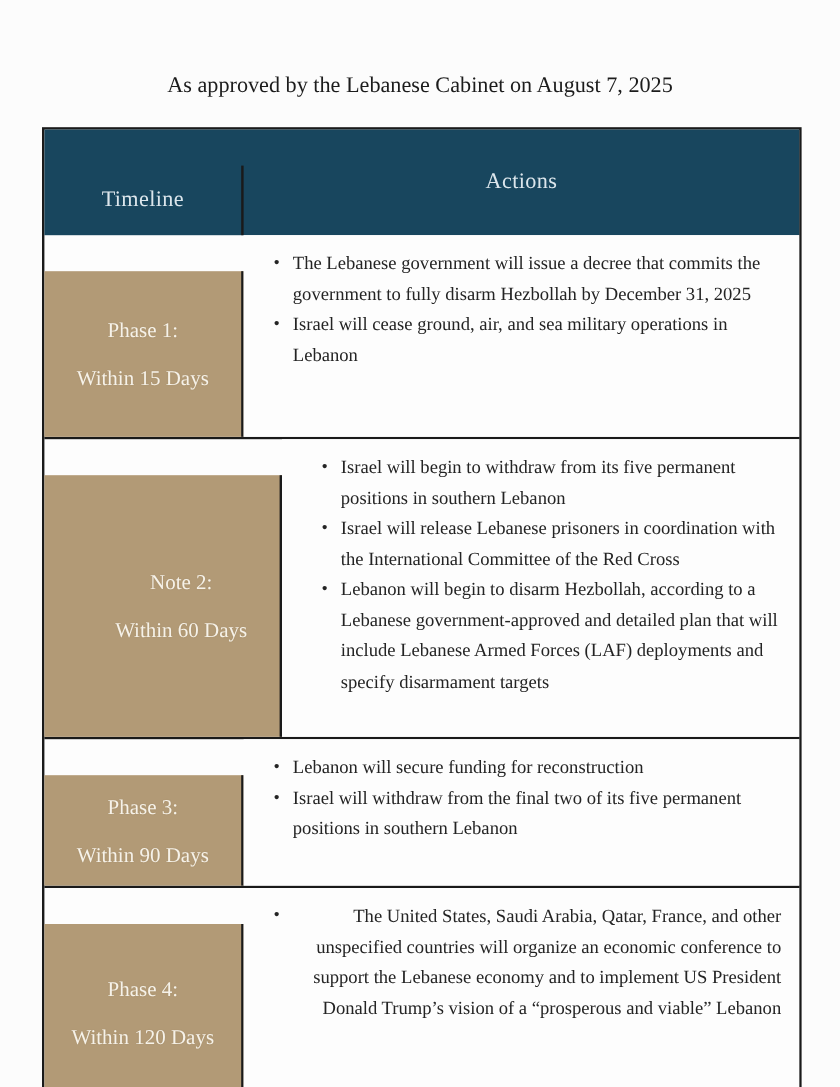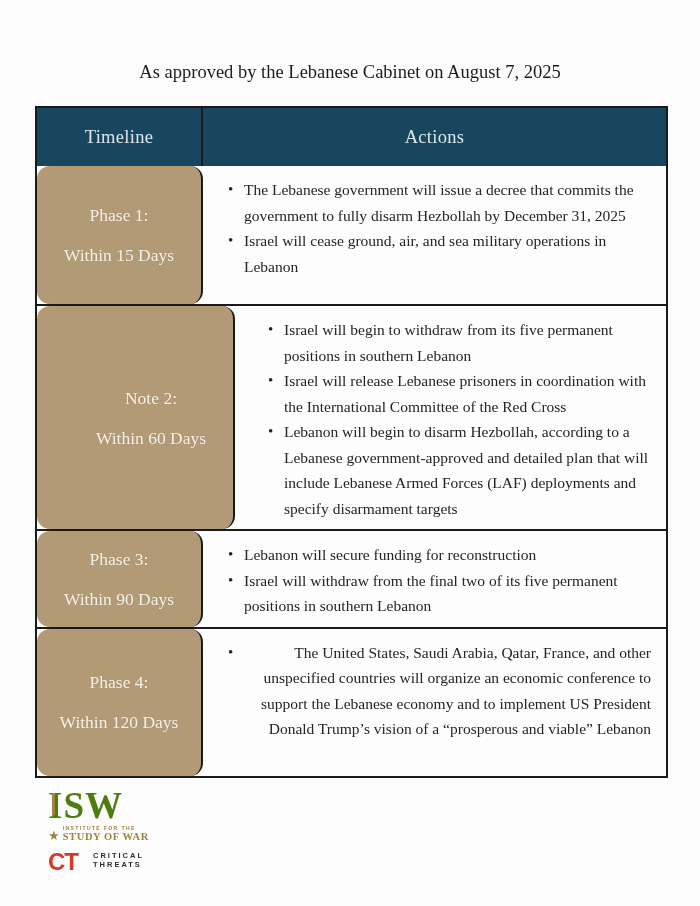--- a/index.html
+++ b/index.html
@@ -32,38 +32,38 @@
     background:#fdfdfd;
   }
   .tr{ display:flex; }
   .tr + .tr{ border-top:2px solid #1a1a1a; }
   .th-timeline,.td-timeline{
     width:164px; flex:0 0 164px;
     border-right:2px solid #1a1a1a;
     display:flex; flex-direction:column;
     align-items:center; justify-content:center;
     text-align:center;
+    margin-top:30px;
   }
   .thead{ background:#18465e; }
   .thead .cell{
     color:#dce6ec;
     font-size:18.5px;
     letter-spacing:.3px;
   }
   .thead .th-timeline{ height:58px; }
   .th-actions{
     flex:1; display:flex; align-items:center; justify-content:center;
   }
   .td-timeline{
     background:#b29a76;
     color:#f6f2e9;
     font-size:17.5px;
     line-height:40px;
     text-shadow:0 0 1px rgba(120,100,60,.25);
-    border-radius:13px;
   }
   .td-actions{
     flex:1;
     background:#fdfdfd;
     padding:11px 10px 8px 24px;
     box-sizing:border-box;
   }
   .td-actions ul{
     list-style:none; margin:0; padding:0;
     font-size:15.5px; line-height:25.5px; color:#242424;

